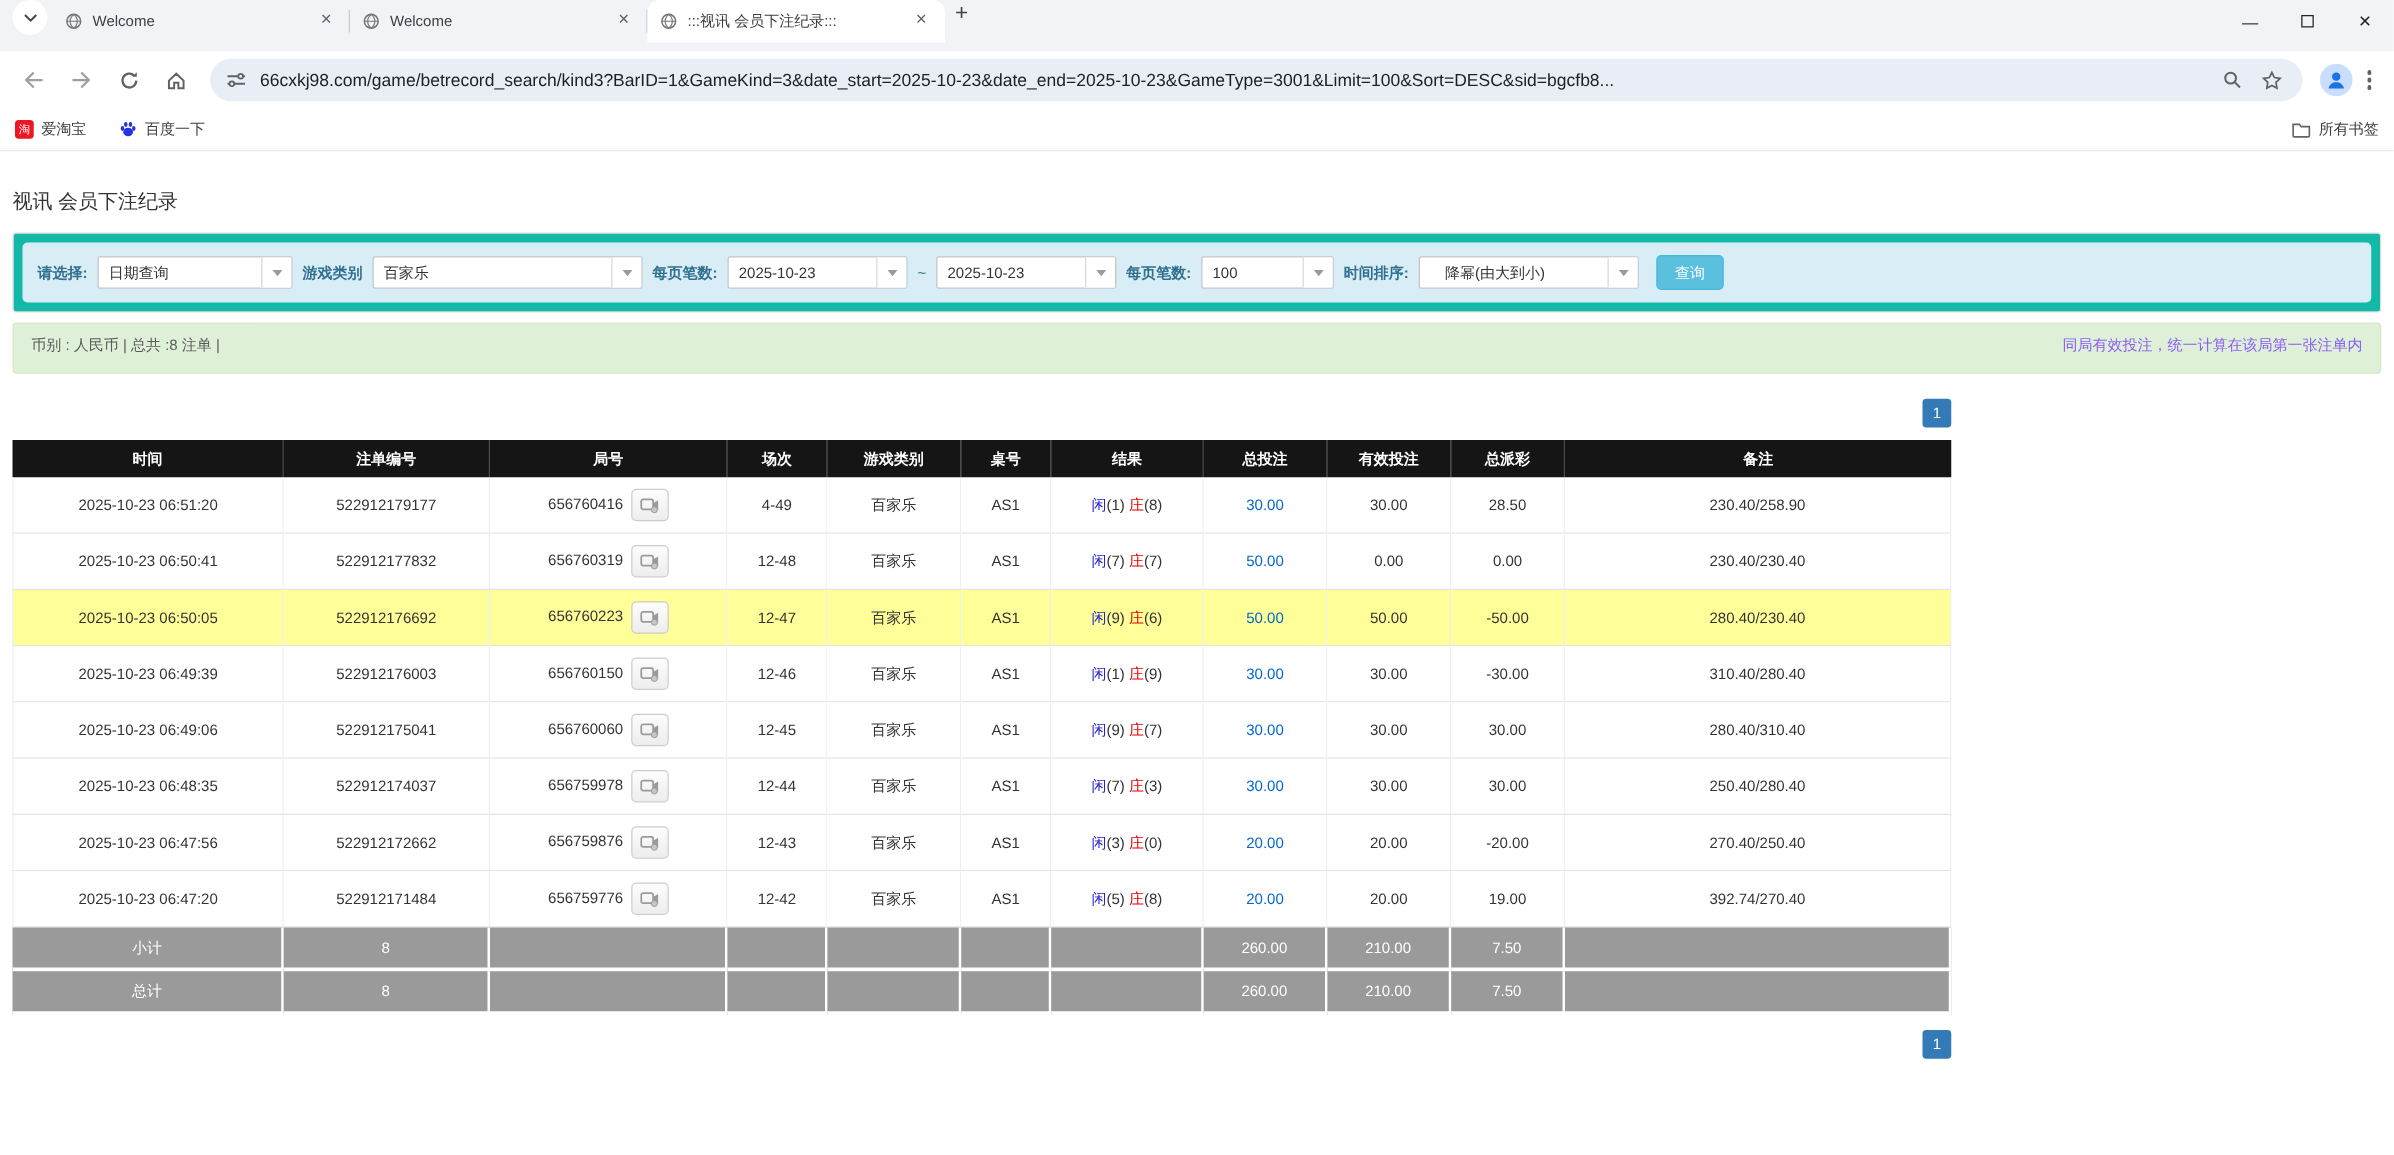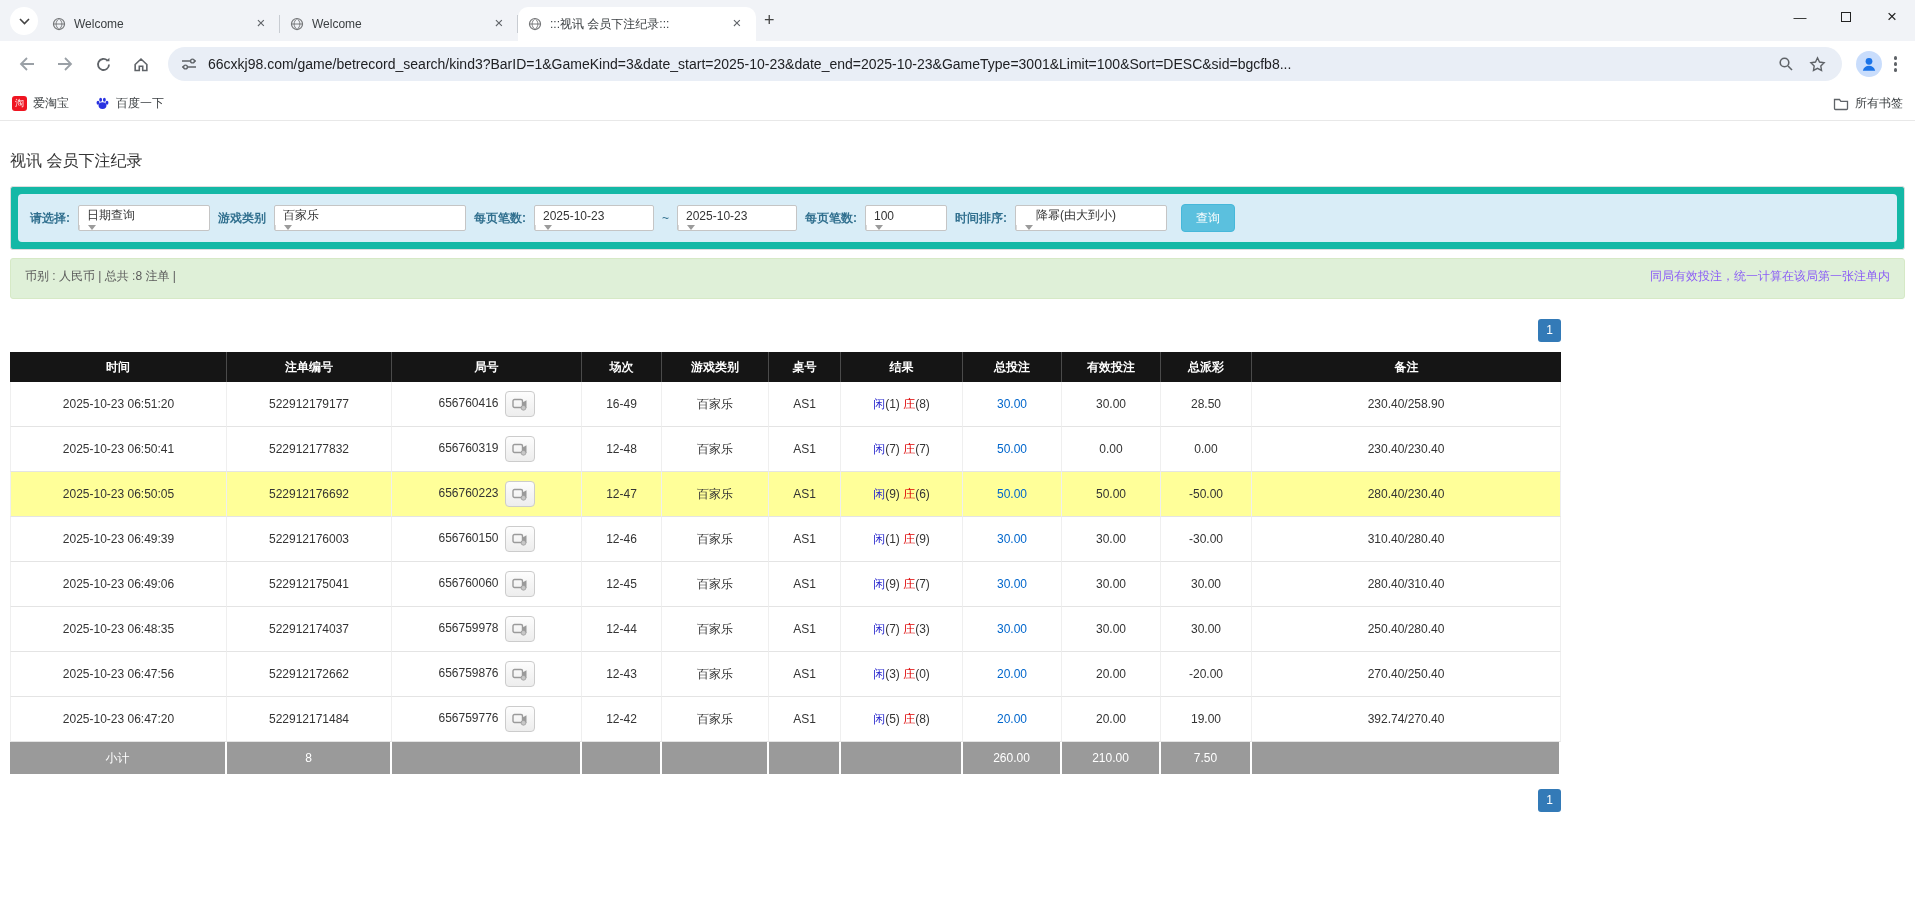--- a/index.html
+++ b/index.html
@@ -1,20 +1,20 @@
 <!DOCTYPE html>
 <html><head>
 <meta charset="utf-8">
 <style>
   * { margin:0; padding:0; box-sizing:border-box; }
   html,body { width:1915px; height:924px; overflow:hidden; background:#fff;
               font-family:"Liberation Sans","DejaVu Sans",sans-serif; }
 
   
-  .tabstrip { height:41px; background:#f1f3f7; display:flex; align-items:flex-end; position:relative; }
+  .tabstrip { height:41px; background:#f1f3f7; display:flex; align-items:flex-start; position:relative; }
   .tab-search { width:28px; height:28px; border-radius:50%; background:#fff; margin:0 4px 6px 10px;
                 display:flex; align-items:center; justify-content:center; color:#444; font-size:12px; }
   .tab { width:238px; height:34px; display:flex; align-items:center; padding:0 10px;
          color:#3c4043; font-size:12px; position:relative; }
   .tab .sep { position:absolute; right:0; top:8px; height:18px; width:1px; background:#c8ccd2; }
   .tab.active { background:#fff; border-radius:10px 10px 0 0; }
   .tab-title { flex:1; overflow:hidden; white-space:nowrap; text-overflow:ellipsis; margin:0 8px; }
   .tab-close { color:#5f6368; font-size:15px; width:18px; height:18px; line-height:16px; text-align:center; border-radius:50%; }
   .newtab-btn { font-size:18px; color:#444; margin:0 0 10px 8px; }
   .win-controls { position:absolute; right:0; top:0; height:34px; display:flex; }
@@ -41,21 +41,21 @@
   .bm-right { margin-left:auto; display:flex; align-items:center; gap:6px; }
 
   
   .content { padding:0 10px; }
   .page-title { font-size:16px; color:#333; margin:30px 0 14px 0; }
 
   .filter-box { border:1px solid #ddd; border-radius:3px; background:#14b8a6; padding:7px; width:1895px; }
   .filter-bar { background:#d9edf7; border-radius:4px; height:48px; display:flex; align-items:center;
                 padding:0 12px; gap:8px; font-size:12px; }
   .f-label { color:#31708f; font-weight:bold; white-space:nowrap; }
-  .combo { display:inline-flex; height:26px; border:1px solid #c5c5c5; background:#fff; border-radius:2px;flex-direction:column; }
+  .combo { display:inline-flex; height:26px; border:1px solid #c5c5c5; background:#fff; border-radius:2px; }
   .combo input { border:none; outline:none; height:24px; padding:0 8px; font-size:12px; color:#333;
                  font-family:"Liberation Sans",sans-serif; background:transparent; }
   .combo-arrow { width:24px; border-left:1px solid #d9d9d9; display:flex; align-items:center; justify-content:center; background:#fff; }
   .combo-arrow i { width:0; height:0; border-left:4px solid transparent; border-right:4px solid transparent; border-top:5px solid #9b9b9b; }
   .tilde { color:#31708f; }
   .search-btn { height:28px; padding:0 14px; background:#5bc0de; border:1px solid #46b8da; color:#fff;
                 font-size:12px; border-radius:4px; margin-left:6px; }
 
   .summary-bar { margin-top:8px; width:1895px; background:#dff0d8; border:1px solid #d6e9c6; border-radius:3px;
                  padding:9px 14px 13px 14px; font-size:12px; display:flex; }
@@ -324,21 +324,21 @@
     <td>522912179177</td>
     <td>
       <span>656760416</span><span class="video-btn">
                 <svg width="16" height="13" viewBox="0 0 16 13">
                   <rect x="1" y="1.5" width="9.5" height="8" rx="1.5" fill="none" stroke="#9a9a9a" stroke-width="1.4"></rect>
                   <path d="M10.5 4.5l4-2.3v8l-4-2.3z" fill="#9a9a9a"></path>
                   <circle cx="11.5" cy="9.8" r="2.4" fill="#c7c7c7" stroke="#9a9a9a" stroke-width=".8"></circle>
                 </svg>
               </span>
     </td>
-    <td>16-49</td>
+    <td>4-49</td>
     <td>百家乐</td>
     <td>AS1</td>
     <td>
       <span class="res-player">闲</span><span class="res-num">(1)</span>
       <span class="res-banker">庄</span><span class="res-num">(8)</span>
     </td>
     <td><span class="val-link">30.00</span></td>
     <td>30.00</td>
     <td>28.50</td>
     <td>230.40/258.90</td>
@@ -508,20 +508,33 @@
     </td>
     <td><span class="val-link">20.00</span></td>
     <td>20.00</td>
     <td>19.00</td>
     <td>392.74/270.40</td>
   </tr>
         </tbody>
       <tfoot>
         <tr>
           <td>小计</td>
+          <td>8</td>
+          <td></td>
+            <td></td>
+            <td></td>
+            <td></td>
+            <td></td>
+          <td>260.00</td>
+          <td>210.00</td>
+          <td>7.50</td>
+          <td></td>
+        </tr>
+        <tr>
+          <td>总计</td>
           <td>8</td>
           <td></td>
             <td></td>
             <td></td>
             <td></td>
             <td></td>
           <td>260.00</td>
           <td>210.00</td>
           <td>7.50</td>
           <td></td>

